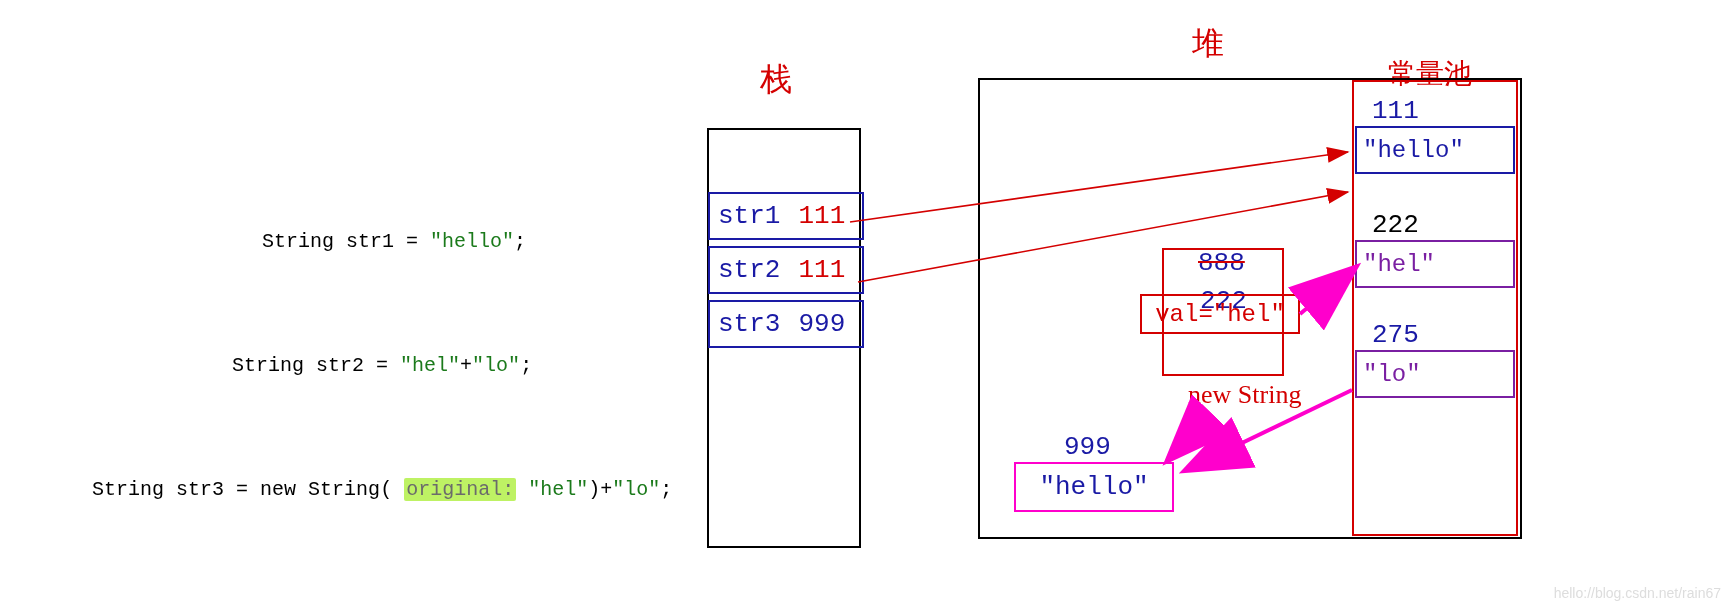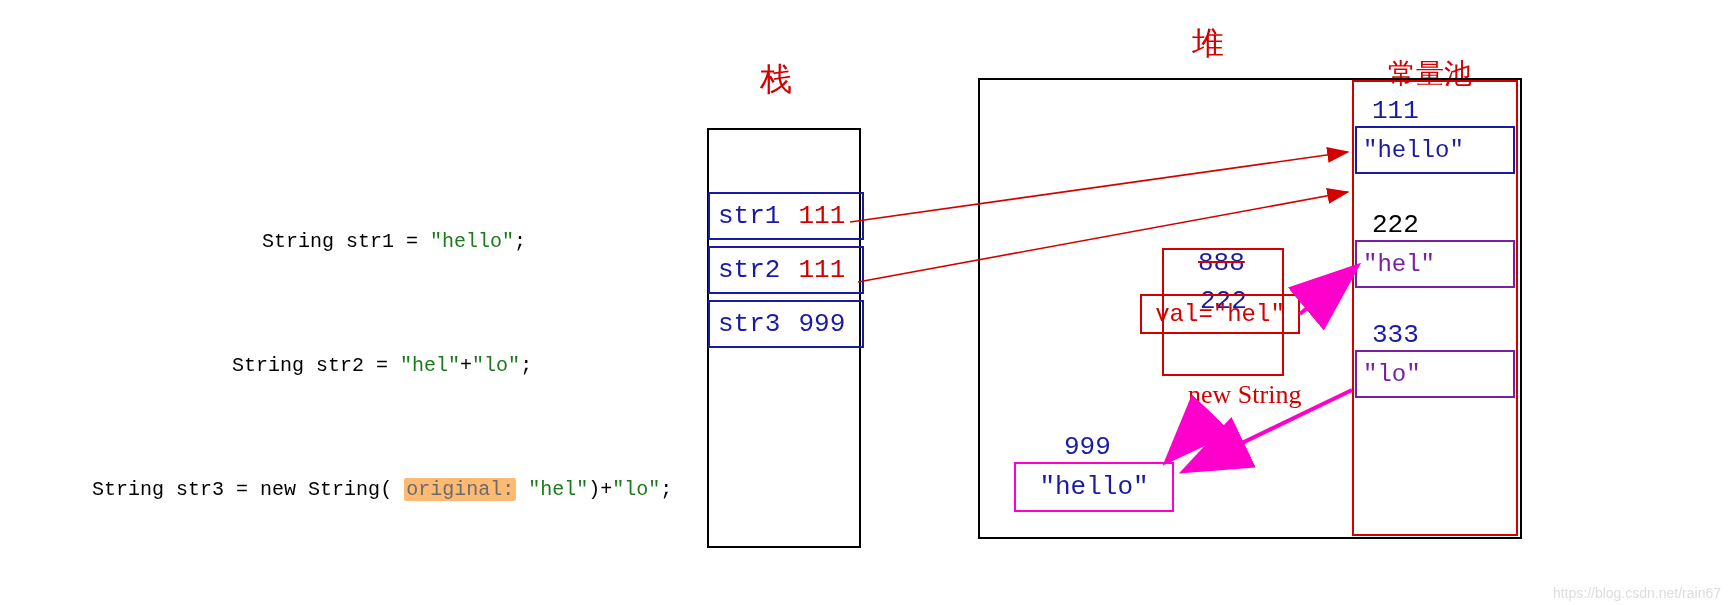--- a/index.html
+++ b/index.html
@@ -18,21 +18,21 @@
     left: 0;
     top: 200px;
     width: 560px;
     font-size: 20px;
     line-height: 1.4;
   }
   .code-line { white-space: pre; margin-bottom: 40px; }
   .kw-type { color: #000; }
   .kw-new { color: #000; text-align: right; }
   .str-lit { color: #1b7a1b; }
-  .param-hint { color: #6b6b6b; background: #fdba74; padding: 0 2px; border-radius: 2px; }
+  .param-hint { color: #6b6b6b; background: #bef264; padding: 0 2px; border-radius: 2px; }
   .punct { color: #000; }
   .header-label {
     position: absolute;
     font-family: "SimSun","Songti SC",serif;
     font-size: 32px;
     color: #d40000;
     font-weight: normal;
   }
   .stack-header { left: 760px; top: 58px; }
   .heap-header { left: 1192px; top: 22px; }
@@ -168,21 +168,21 @@
 
   <div class="pool-box">
     <div class="pool-addr blue" style="top:14px">111</div>
     <div class="pool-row blueborder" style="top:44px">
       <span class="pool-val blue">"hello"</span>
     </div>
     <div class="pool-addr black" style="top:128px">222</div>
     <div class="pool-row" style="top:158px">
       <span class="pool-val purple">"hel"</span>
     </div>
-    <div class="pool-addr blue" style="top:238px">333</div>
+    <div class="pool-addr blue" style="top:238px">275</div>
     <div class="pool-row" style="top:268px">
       <span class="pool-val purple">"lo"</span>
     </div>
   </div>
 
   <div class="obj-box" style="left:1162px; top:248px; width:122px; height:128px"></div>
   <div class="obj-addr" style="left:1198px; top:248px; text-decoration:line-through; text-decoration-color:#d40000;">888</div>
   <div class="obj-addr" style="left:1200px; top:286px">222</div>
   <div class="obj-inner-row" style="left:1140px; top:294px">val="hel"</div>
   <div class="obj-label" style="left:1188px; top:380px">new String</div>
@@ -206,14 +206,14 @@
 
     <line x1="858" y1="282" x2="1348" y2="192" stroke="#d40000" stroke-width="1.6" marker-end="url(#ar-red)"></line>
 
     <line x1="1300" y1="314" x2="1355" y2="268" stroke="#ff00cc" stroke-width="4" marker-end="url(#ar-mag)"></line>
 
     <line x1="1210" y1="416" x2="1168" y2="460" stroke="#ff00cc" stroke-width="4" marker-end="url(#ar-mag)"></line>
 
     <line x1="1352" y1="390" x2="1186" y2="470" stroke="#ff00cc" stroke-width="4" marker-end="url(#ar-mag)"></line>
   </svg>
 
-  <div class="watermark">https://blog.csdn.net/rain67</div>
+  <div class="watermark">hello://blog.csdn.net/rain67</div>
 </div>
 
 </body></html>

